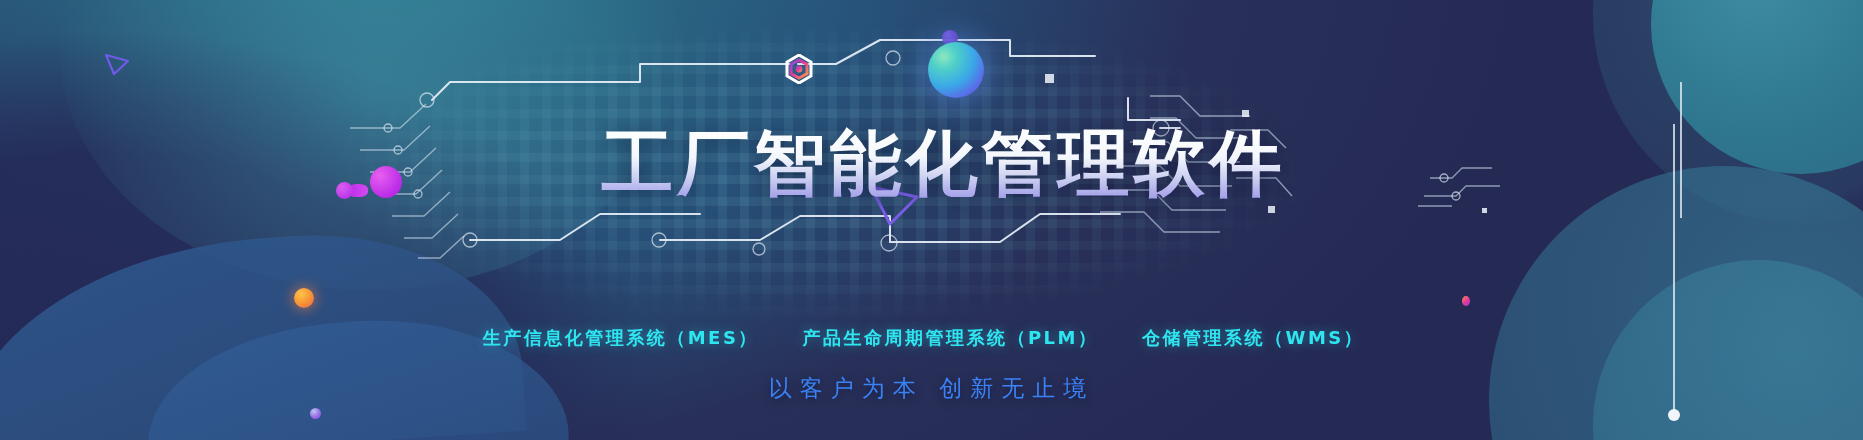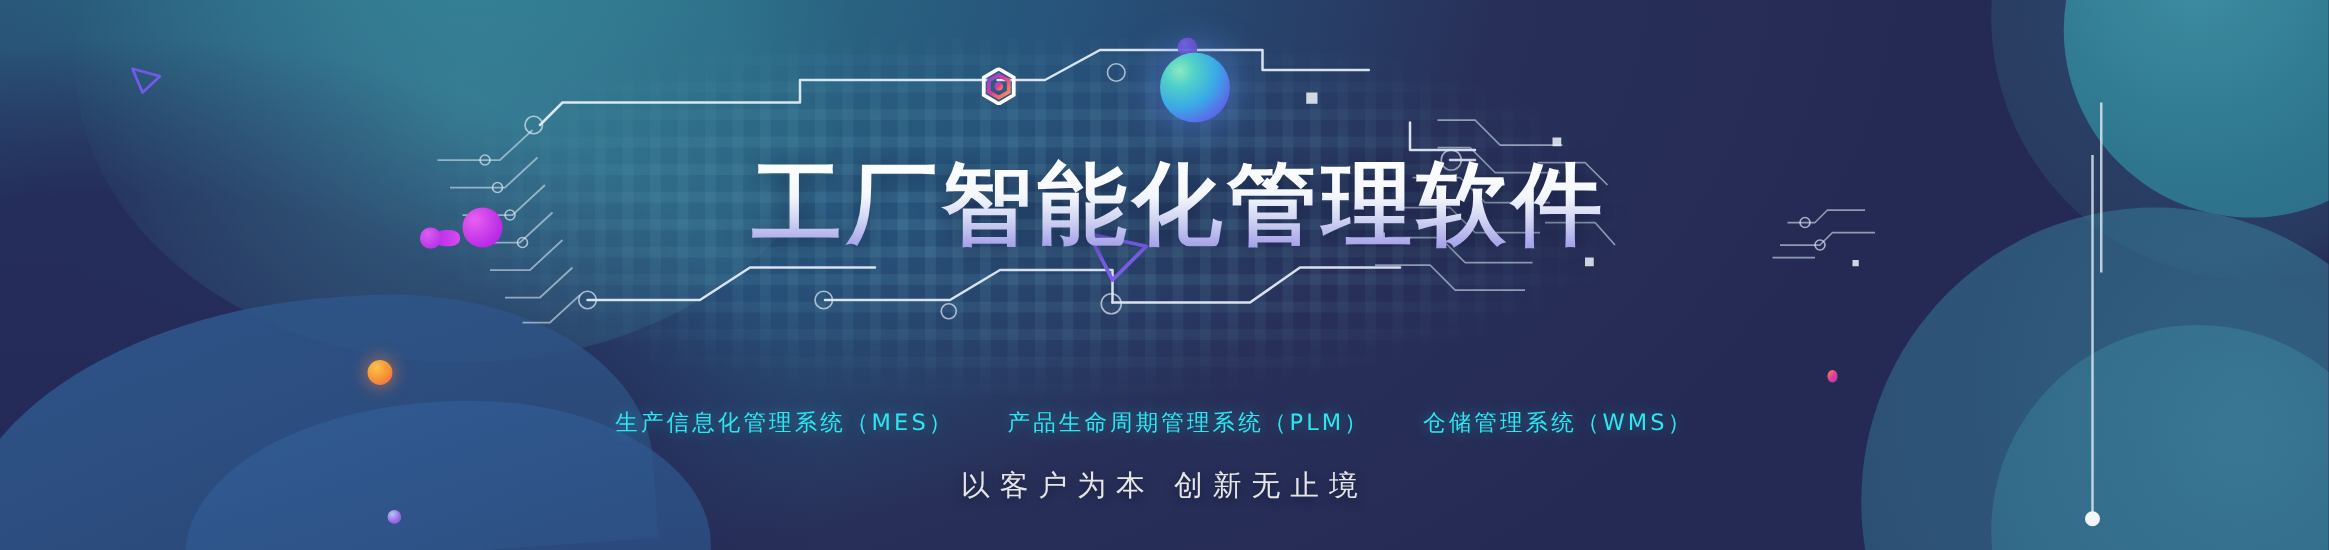--- a/index.html
+++ b/index.html
@@ -140,30 +140,30 @@
     font-family:"DejaVu Sans","Liberation Sans",sans-serif;
     background:linear-gradient(180deg,#ffffff 0%,#f4f7fc 42%,#cfd3f2 68%,#9f9ae8 100%);
     -webkit-background-clip:text;background-clip:text;
     color:transparent;-webkit-text-fill-color:transparent;
     filter:drop-shadow(0 3px 10px rgba(12,18,48,.55));
     white-space:nowrap;
     padding-left:24px;
   }
   #subtitle-row{
     position:absolute;left:0;right:16px;top:326px;text-align:center;
-    color:#2ee6f0;font-size:18px;letter-spacing:2.5px;font-weight:400;
+    color:#2ee6f0;font-size:18px;letter-spacing:2.5px;font-weight:700;
     font-family:"DejaVu Sans","Liberation Sans",sans-serif;
     text-shadow:0 0 12px rgba(46,230,240,.40);
     white-space:nowrap;
   }
   #subtitle-row .seg{display:inline-block;vertical-align:middle;}
   #subtitle-row .gap{display:inline-block;width:26px;}
   #tagline{
     position:absolute;left:0;right:0;top:373px;text-align:center;
-    color:#e5e5e5;font-size:23px;letter-spacing:8px;font-weight:400;
+    color:#3b82f6;font-size:23px;letter-spacing:8px;font-weight:400;
     font-family:"DejaVu Sans","Liberation Sans",sans-serif;
     text-shadow:0 2px 8px rgba(10,16,44,.6);
     white-space:nowrap;
   }
 </style>
 </head>
 <body>
 
 <div id="banner">
 

